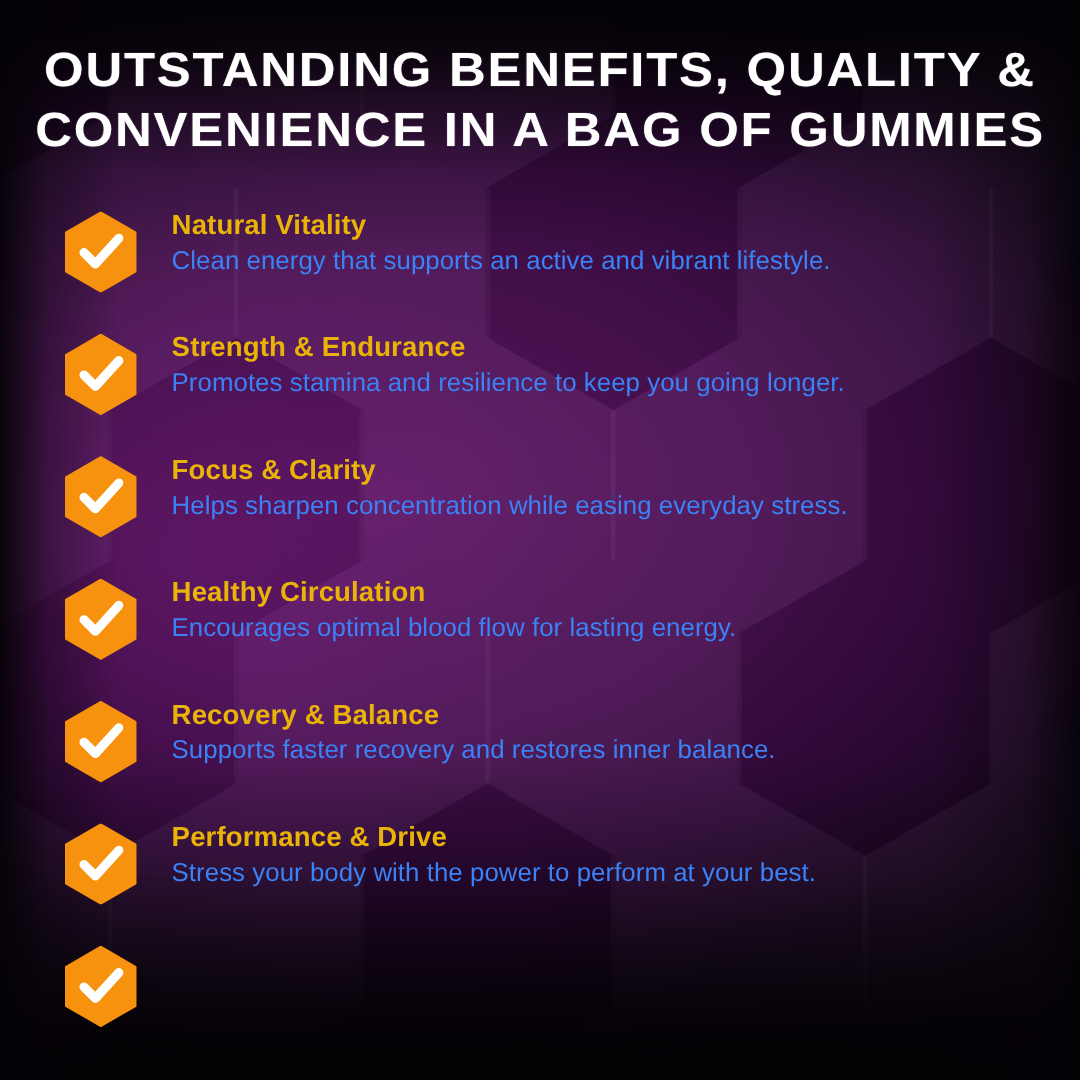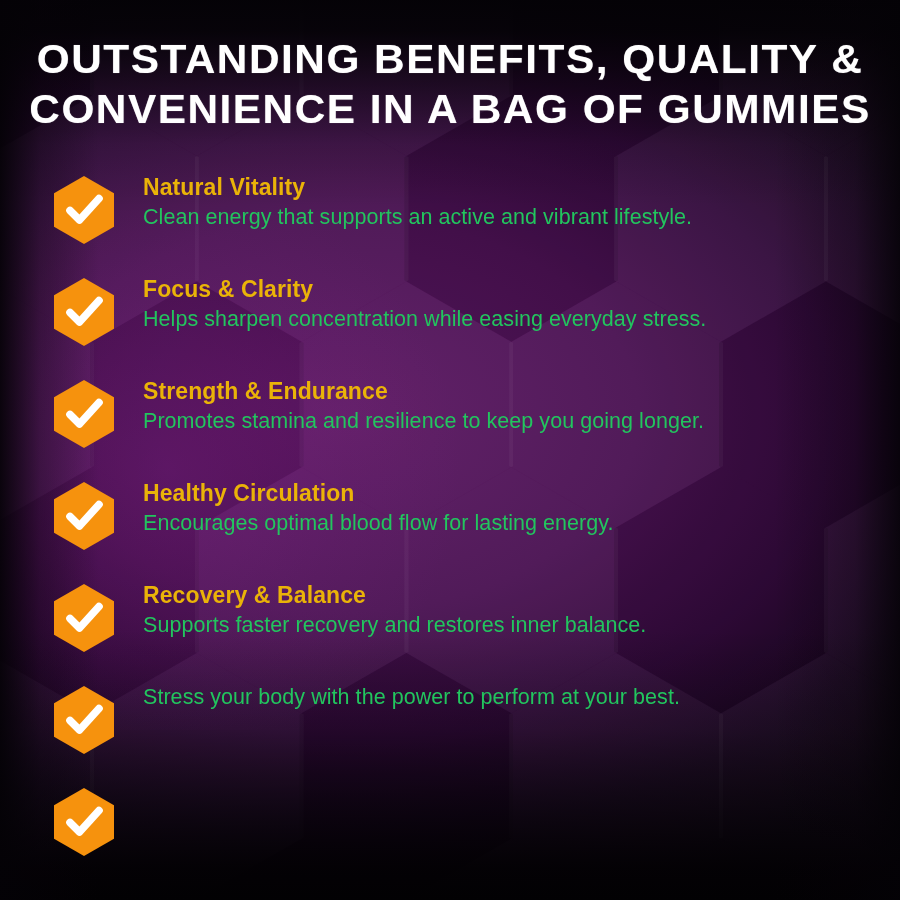--- a/index.html
+++ b/index.html
@@ -136,21 +136,21 @@
     display:block;
     color:#eab308;
     font-family:"Liberation Sans", sans-serif;
     font-weight:700;
     font-size:23px;
     line-height:30px;
     letter-spacing:0.1px;
   }
   .benefit-desc {
     display:block;
-    color:#22c55e;
+    color:#3b82f6;
     font-family:"Liberation Sans", sans-serif;
     font-weight:400;
     font-size:21.5px;
     line-height:30px;
     letter-spacing:0.05px;
     white-space:nowrap;
   }
 </style>
 </head>
 <body>
@@ -215,44 +215,44 @@
           </div>
         </div>
         <div class="benefit-row">
           <div class="badge">
             <div class="badge-hex"></div>
             <svg class="badge-check" viewBox="0 0 60 68">
               <path d="M16 34.5 L25.5 44 L45 22.5" fill="none" stroke="#ffffff" stroke-width="7.6" stroke-linecap="round" stroke-linejoin="round"></path>
             </svg>
           </div>
           <div class="benefit-text">
+            <span class="benefit-title">Strength &amp; Endurance</span>
+            <span class="benefit-desc">Promotes stamina and resilience to keep you going longer.</span>
+          </div>
+        </div>
+        <div class="benefit-row">
+          <div class="badge">
+            <div class="badge-hex"></div>
+            <svg class="badge-check" viewBox="0 0 60 68">
+              <path d="M16 34.5 L25.5 44 L45 22.5" fill="none" stroke="#ffffff" stroke-width="7.6" stroke-linecap="round" stroke-linejoin="round"></path>
+            </svg>
+          </div>
+          <div class="benefit-text">
             <span class="benefit-title">Focus &amp; Clarity</span>
             <span class="benefit-desc">Helps sharpen concentration while easing everyday stress.</span>
           </div>
         </div>
         <div class="benefit-row">
           <div class="badge">
             <div class="badge-hex"></div>
             <svg class="badge-check" viewBox="0 0 60 68">
               <path d="M16 34.5 L25.5 44 L45 22.5" fill="none" stroke="#ffffff" stroke-width="7.6" stroke-linecap="round" stroke-linejoin="round"></path>
             </svg>
           </div>
           <div class="benefit-text">
-            <span class="benefit-title">Strength &amp; Endurance</span>
-            <span class="benefit-desc">Promotes stamina and resilience to keep you going longer.</span>
-          </div>
-        </div>
-        <div class="benefit-row">
-          <div class="badge">
-            <div class="badge-hex"></div>
-            <svg class="badge-check" viewBox="0 0 60 68">
-              <path d="M16 34.5 L25.5 44 L45 22.5" fill="none" stroke="#ffffff" stroke-width="7.6" stroke-linecap="round" stroke-linejoin="round"></path>
-            </svg>
-          </div>
-          <div class="benefit-text">
             <span class="benefit-title">Healthy Circulation</span>
             <span class="benefit-desc">Encourages optimal blood flow for lasting energy.</span>
           </div>
         </div>
         <div class="benefit-row">
           <div class="badge">
             <div class="badge-hex"></div>
             <svg class="badge-check" viewBox="0 0 60 68">
               <path d="M16 34.5 L25.5 44 L45 22.5" fill="none" stroke="#ffffff" stroke-width="7.6" stroke-linecap="round" stroke-linejoin="round"></path>
             </svg>
@@ -263,20 +263,21 @@
           </div>
         </div>
         <div class="benefit-row">
           <div class="badge">
             <div class="badge-hex"></div>
             <svg class="badge-check" viewBox="0 0 60 68">
               <path d="M16 34.5 L25.5 44 L45 22.5" fill="none" stroke="#ffffff" stroke-width="7.6" stroke-linecap="round" stroke-linejoin="round"></path>
             </svg>
           </div>
           <div class="benefit-text">
+            <span class="benefit-title">Performance &amp; Drive</span>
             <span class="benefit-desc">Stress your body with the power to perform at your best.</span>
           </div>
         </div>
         <div class="benefit-row">
           <div class="badge">
             <div class="badge-hex"></div>
             <svg class="badge-check" viewBox="0 0 60 68">
               <path d="M16 34.5 L25.5 44 L45 22.5" fill="none" stroke="#ffffff" stroke-width="7.6" stroke-linecap="round" stroke-linejoin="round"></path>
             </svg>
           </div>

